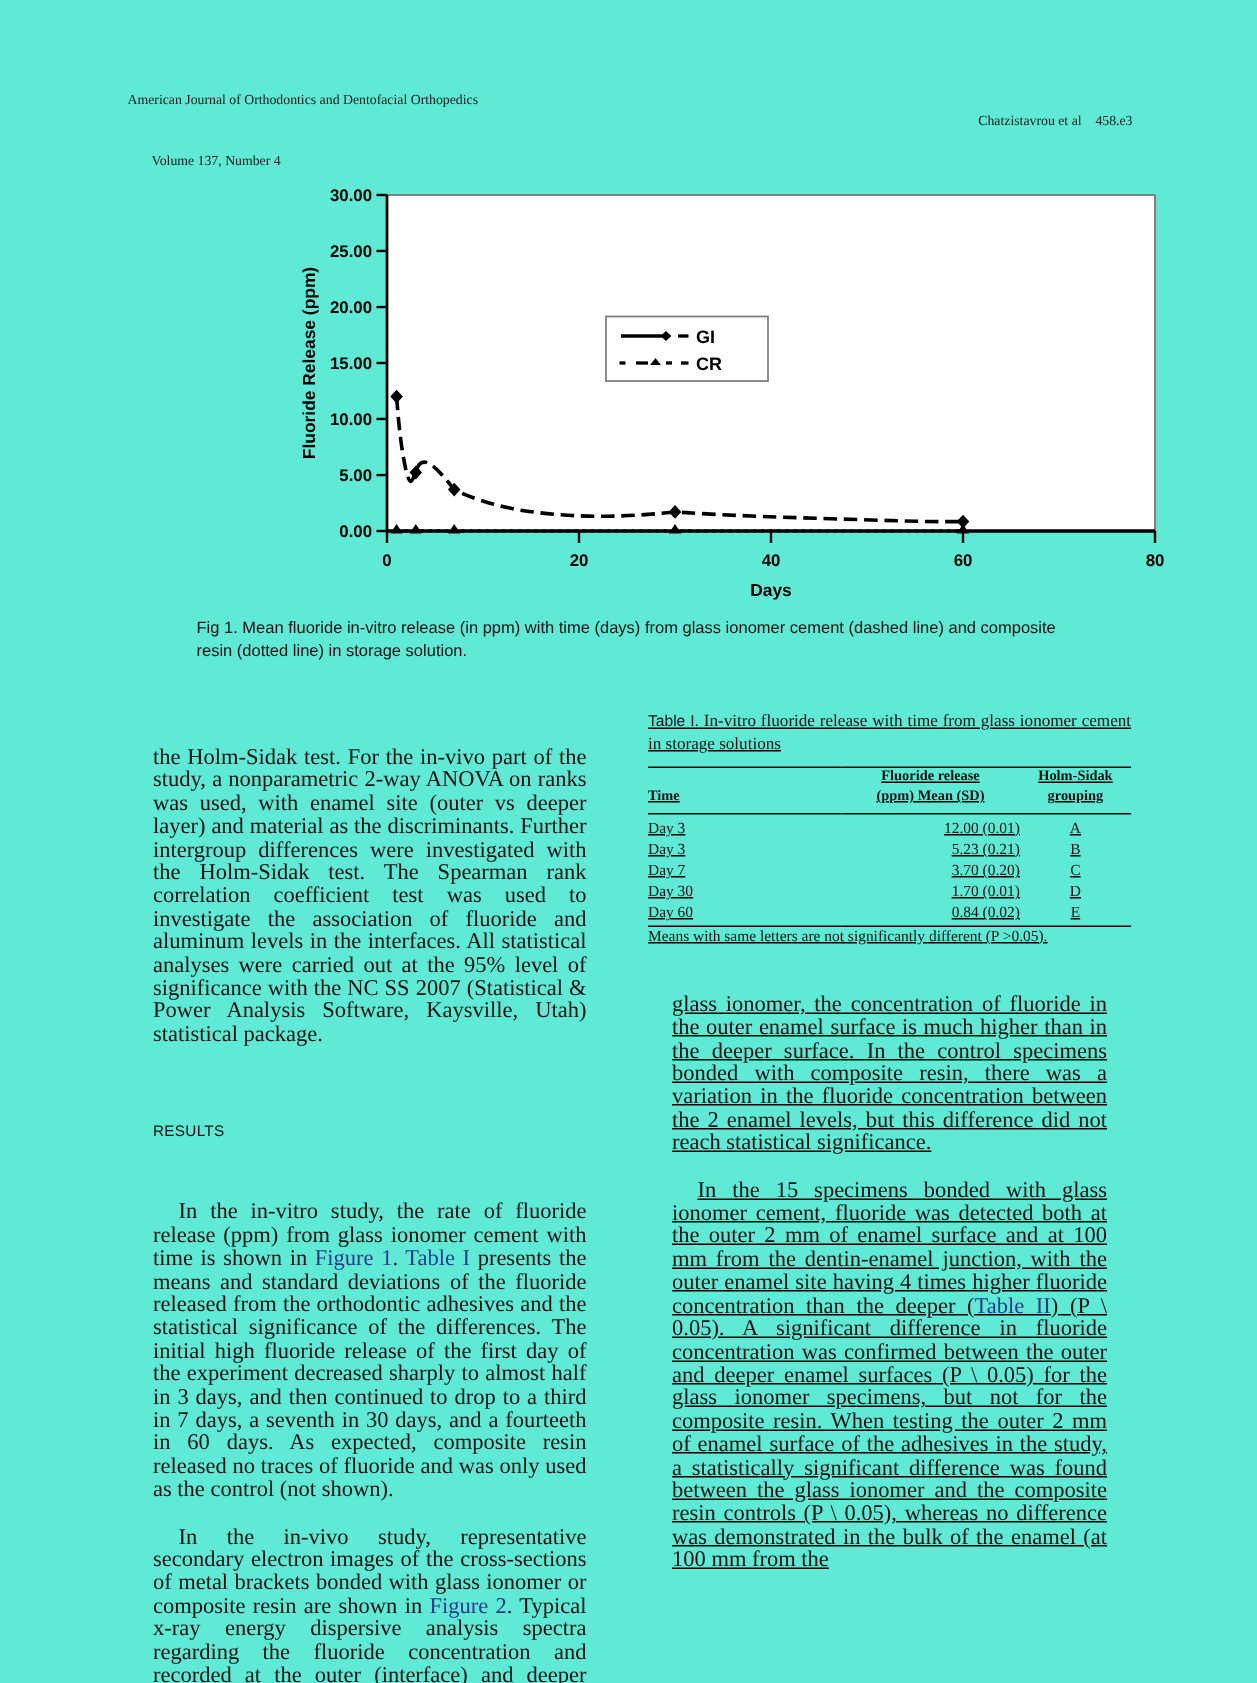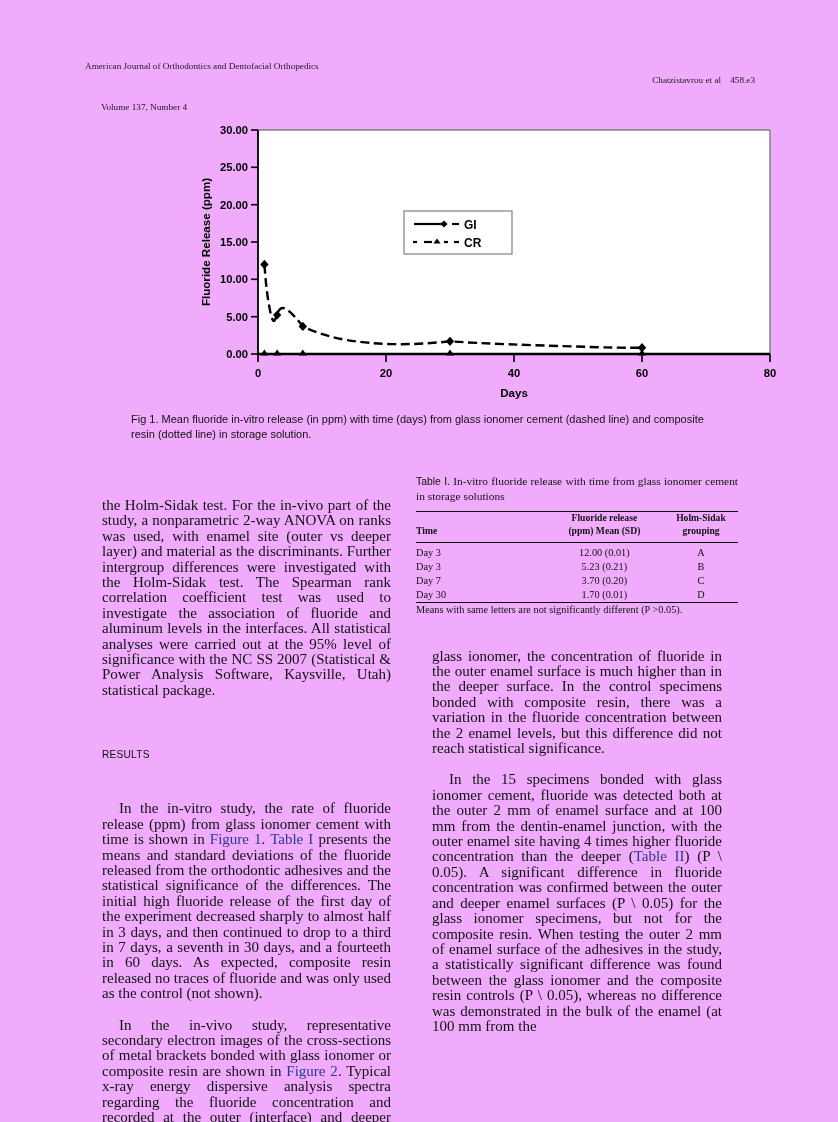--- a/index.html
+++ b/index.html
@@ -14,21 +14,21 @@
     font-family: "Liberation Serif", serif;
     color: #000;
     overflow: hidden;
   }
 
   .page {
     position: absolute;
     left: 0; top: 0;
     width: 838px;
     height: 1122px;
-    background: #f0abfc;
+    background: #5eead4;
   }
 
   
   .runhead {
     position: absolute;
     left: 85px;
     top: 60px;
     width: 670px;
     font-family: "Liberation Serif", serif;
     font-size: 9.2px;
@@ -69,23 +69,24 @@
 
   
   .col-left {
     position: absolute;
     left: 86px;
     top: 482px;
     width: 321px;
   }
   .col-right {
     position: absolute;
-    left: 416px;
+    left: 432px;
     top: 474px;
     width: 322px;
+    text-decoration: underline;
   }
 
   p.body {
     margin: 16px;
     font-family: "Liberation Serif", serif;
     font-size: 15px;
     line-height: 15.4px;
     text-align: justify;
     text-justify: inter-word;
     color: #111;
@@ -150,21 +151,21 @@
     height: 0;
     font-size: 0;
     line-height: 0;
   }
   table.data tbody td {
     font-size: 10.3px;
     line-height: 14.2px;
     padding: 0;
   }
   td.c-time { text-align: left; width: 40%; }
-  td.c-val  { text-align: center; width: 37%; }
+  td.c-val  { text-align: right; width: 37%; }
   td.c-grp  { text-align: center; width: 23%; }
   th.c-time { text-align: left; }
   th.c-val  { text-align: center; }
   th.c-grp  { text-align: center; }
   .tbl-foot {
     font-family: "Liberation Serif", serif;
     font-size: 9.3px;
     line-height: 12px;
     padding-top: 5px;
     color: #111;
@@ -338,20 +339,25 @@
           <td class="c-time">Day 7</td>
           <td class="c-val">3.70 (0.20)</td>
           <td class="c-grp">C</td>
         </tr>
         <tr>
           <td class="c-time">Day 30</td>
           <td class="c-val">1.70 (0.01)</td>
           <td class="c-grp">D</td>
         </tr>
         <tr>
+          <td class="c-time">Day 60</td>
+          <td class="c-val">0.84 (0.02)</td>
+          <td class="c-grp">E</td>
+        </tr>
+        <tr>
           <td class="rule-bot" colspan="3"></td>
         </tr>
         <tr>
           <td class="tbl-foot" colspan="3">Means with same letters are not significantly different (P &gt;0.05).</td>
         </tr>
       </tbody>
     </table>
 
     <div class="sp-md"></div>
 

